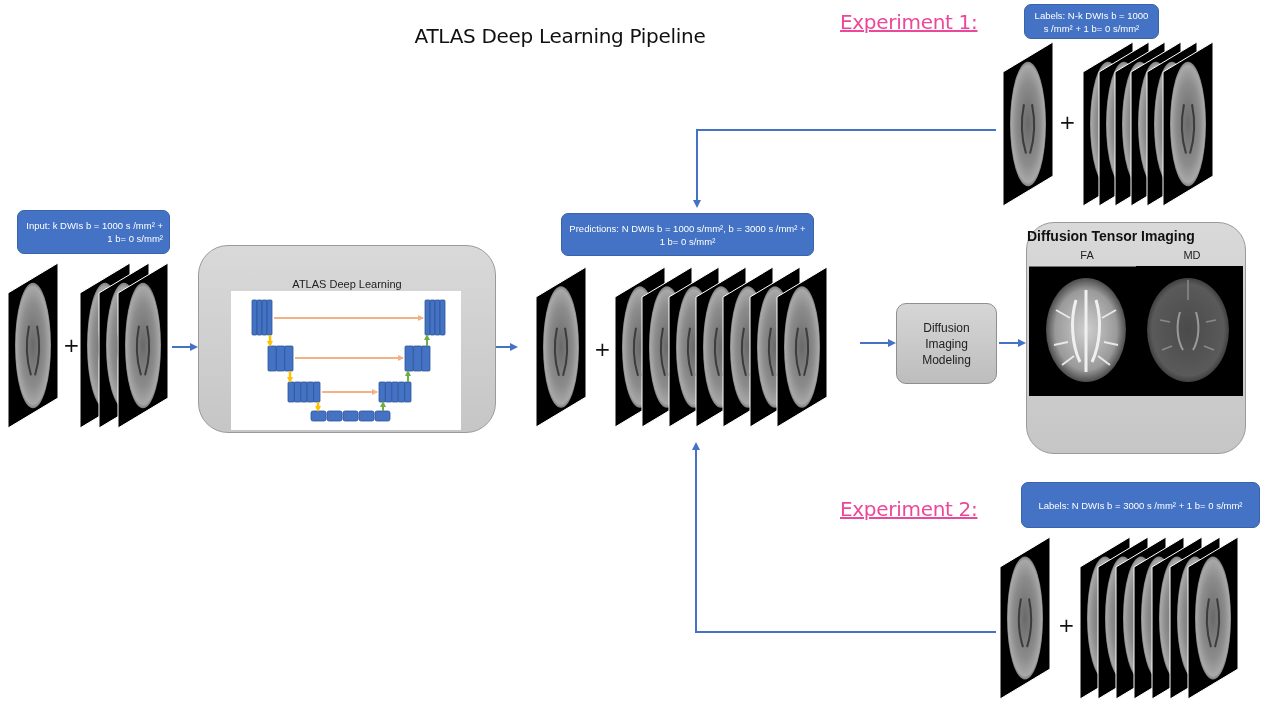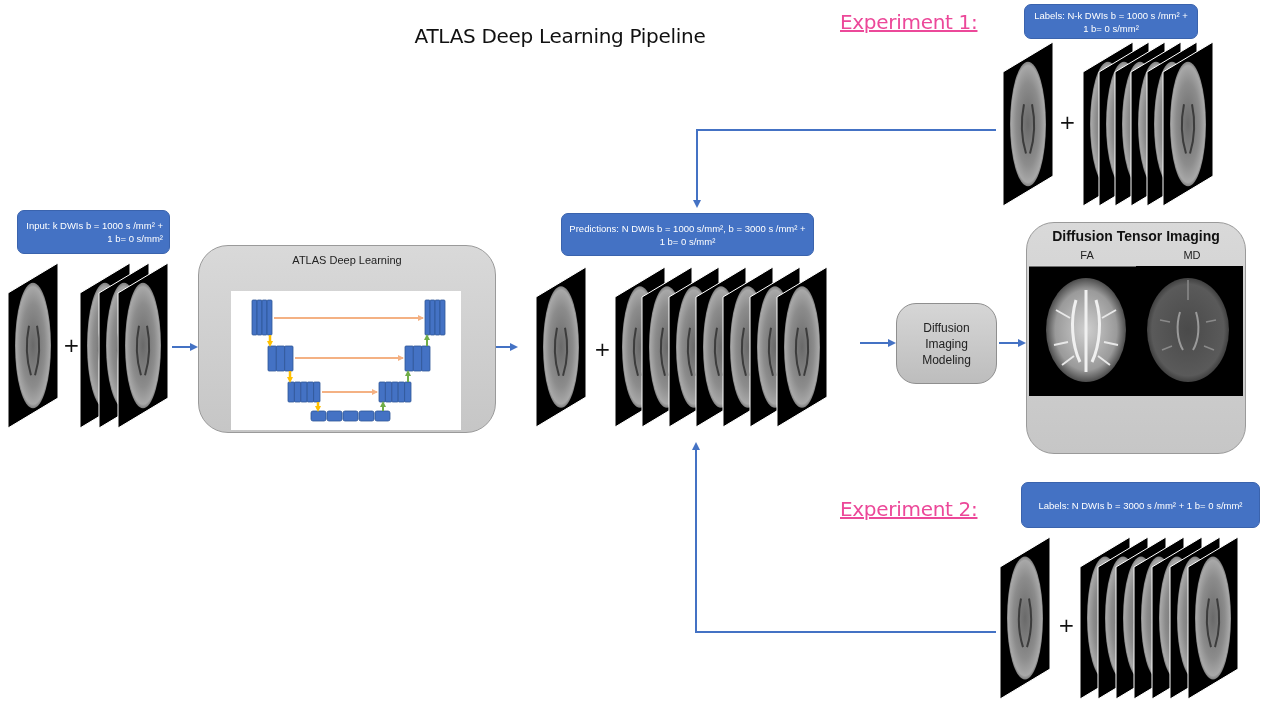--- a/index.html
+++ b/index.html
@@ -5,39 +5,39 @@
   html, body { margin: 0; padding: 0; background: #ffffff; }
   body { width: 1280px; height: 720px; position: relative; overflow: hidden; font-family: "Liberation Sans", sans-serif; }
   .abs { position: absolute; }
   .title { left: 380px; top: 12px; width: 360px; text-align: center; font-size: 20px; color: #111; font-family: "DejaVu Sans", sans-serif; letter-spacing: -0.3px; margin-top: 12px; }
   .exp-title { font-size: 20px; color: #ec4899; text-decoration: underline; font-family: "DejaVu Sans", sans-serif; letter-spacing: -0.3px; }
   .bluebox { background: #4472c4; color: #fff; border-radius: 7px; border: 1px solid #3a63ad; font-size: 9.5px; line-height: 13px; text-align: center; display: flex; align-items: center; justify-content: center; padding: 2px 6px; box-sizing: border-box; }
   .graybox { background: linear-gradient(#d9d9d9, #c6c6c6); border: 1px solid #9a9a9a; border-radius: 30px; box-sizing: border-box; }
   .dl-label { font-size: 11px; color: #222; text-align: center; }
   .plus { font-size: 20px; color: #111; font-family: "DejaVu Sans", sans-serif; }
   svg { position: absolute; left: 0; top: 0; overflow: visible; }
-  .dtm { background: linear-gradient(#d6d6d6, #bdbdbd); border: 1px solid #8f8f8f; border-radius: 20px; box-sizing: border-box; font-size: 12px; color: #222; text-align: center; display: flex; align-items: center; justify-content: center; line-height: 16px; }
-  .dti-title { font-size: 14px; font-weight: bold; color: #111; text-align: center; }
+  .dtm { background: linear-gradient(#d6d6d6, #bdbdbd); border: 1px solid #8f8f8f; border-radius: 10px; box-sizing: border-box; font-size: 12px; color: #222; text-align: center; display: flex; align-items: center; justify-content: center; line-height: 16px; }
+  .dti-title { font-size: 14px; font-weight: bold; color: #111; text-align: left; }
   .map-label { font-size: 11px; color: #222; text-align: center; }
 </style>
 </head>
 <body>
 
 <div class="abs title">ATLAS Deep Learning Pipeline</div>
 
 <div class="abs exp-title" style="left:840px; top:10px;">Experiment 1:</div>
 <div class="abs exp-title" style="left:840px; top:497px;">Experiment 2:</div>
 
-<div class="abs bluebox" style="left:1024px; top:4px; width:174px; height:35px;">Labels: N-k DWIs b = 1000 s /mm² + 1 b= 0 s/mm²</div>
+<div class="abs bluebox" style="left:1024px; top:4px; width:135px; height:35px;">Labels: N-k DWIs b = 1000 s /mm² + 1 b= 0 s/mm²</div>
 <div class="abs bluebox" style="left:17px; top:210px; width:153px; height:44px;text-align:right;">Input: k DWIs b = 1000 s /mm² + 1 b= 0 s/mm²</div>
 <div class="abs bluebox" style="left:561px; top:213px; width:253px; height:43px;">Predictions: N DWIs b = 1000 s/mm², b = 3000 s /mm² + 1 b= 0 s/mm²</div>
 <div class="abs bluebox" style="left:1021px; top:482px; width:239px; height:46px;">Labels: N DWIs b = 3000 s /mm² + 1 b= 0 s/mm²</div>
 
 <div class="abs graybox" style="left:198px; top:245px; width:298px; height:188px;">
-  <div class="dl-label" style="margin-top:8px;">ATLAS  Deep Learning</div>
+  <div class="dl-label" style="margin-top:32px;">ATLAS  Deep Learning</div>
 </div>
 <div class="abs" style="left:231px; top:291px; width:230px; height:139px; background:#fff;"></div>
 
 <div class="abs dtm" style="left:896px; top:303px; width:101px; height:81px;">
   <div>
     <div>Diffusion</div>
     <div>Imaging</div>
     <div>Modeling</div>
   </div>
 </div>

